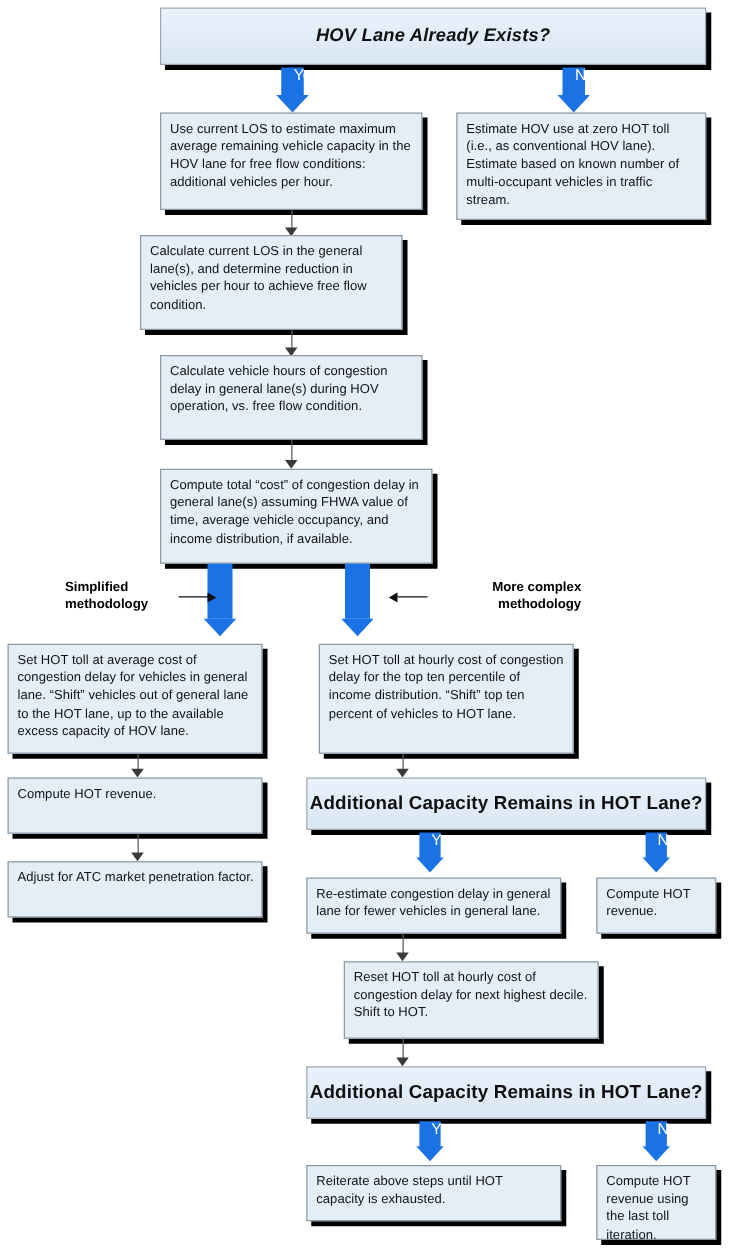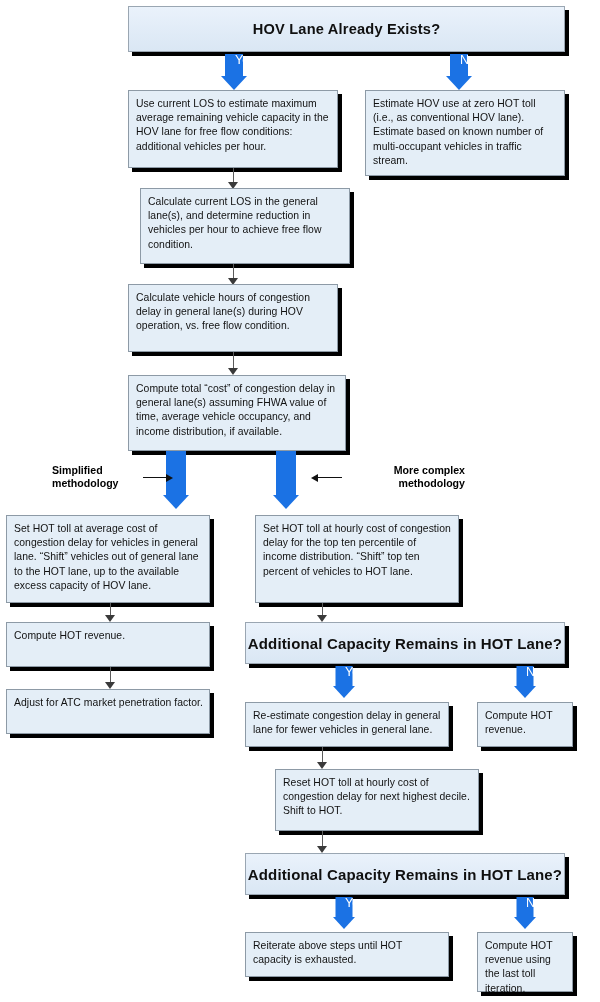--- a/index.html
+++ b/index.html
@@ -15,21 +15,21 @@
   .box .txt{position:absolute;left:7px;right:6px;top:6px;
        font-size:10.4px;line-height:14.2px;color:#111;letter-spacing:.05px;}
 
   
   .dbox{position:absolute;box-sizing:border-box;
        background:linear-gradient(180deg,#eaf2fb 0%,#e0ebf7 60%,#dae7f4 100%);
        border:1px solid #9aa6b2;box-shadow:4px 4px 0 0 #000000;}
   .dbox .dtxt{position:absolute;left:0;right:0;top:50%;transform:translateY(-50%);
        text-align:center;font-weight:bold;font-size:15px;color:#101010;
        letter-spacing:.15px;}
-  .dbox.big .dtxt{font-size:14.6px;letter-spacing:.2px;}
+  .dbox.big .dtxt{font-size:14.6px;letter-spacing:.2px;font-style:italic;}
 
   
   .vline{position:absolute;width:1px;background:#5b5b5b;}
   .vhead{position:absolute;width:0;height:0;
        border-left:5px solid transparent;border-right:5px solid transparent;
        border-top:7px solid #3a3a3a;}
 
   
   .fat{position:absolute;}
   .fat .shaft{position:absolute;left:50%;top:0;transform:translateX(-50%);
@@ -79,21 +79,21 @@
     <div class="txt">Use current LOS to estimate maximum average remaining vehicle capacity in the HOV lane for free flow conditions: additional vehicles per hour.</div>
   </div>
 
   <div class="box" style="left:365px;top:90px;width:200px;height:86px;">
     <div class="txt">Estimate HOV use at zero HOT toll (i.e., as conventional HOV lane). Estimate based on known number of multi-occupant vehicles in traffic stream.</div>
   </div>
 
   <div class="vline" style="left:233px;top:168px;height:17px;"></div>
   <div class="vhead" style="left:228px;top:182px;"></div>
 
-  <div class="box" style="left:140px;top:188px;width:210px;height:76px;">
+  <div class="box" style="left:112px;top:188px;width:210px;height:76px;">
     <div class="txt">Calculate current LOS in the general lane(s), and determine reduction in vehicles per hour to achieve free flow condition.</div>
   </div>
 
   <div class="vline" style="left:233px;top:264px;height:17px;"></div>
   <div class="vhead" style="left:228px;top:278px;"></div>
 
   <div class="box" style="left:128px;top:284px;width:210px;height:68px;">
     <div class="txt">Calculate vehicle hours of congestion delay in general lane(s) during HOV operation, vs. free flow condition.</div>
   </div>
 

